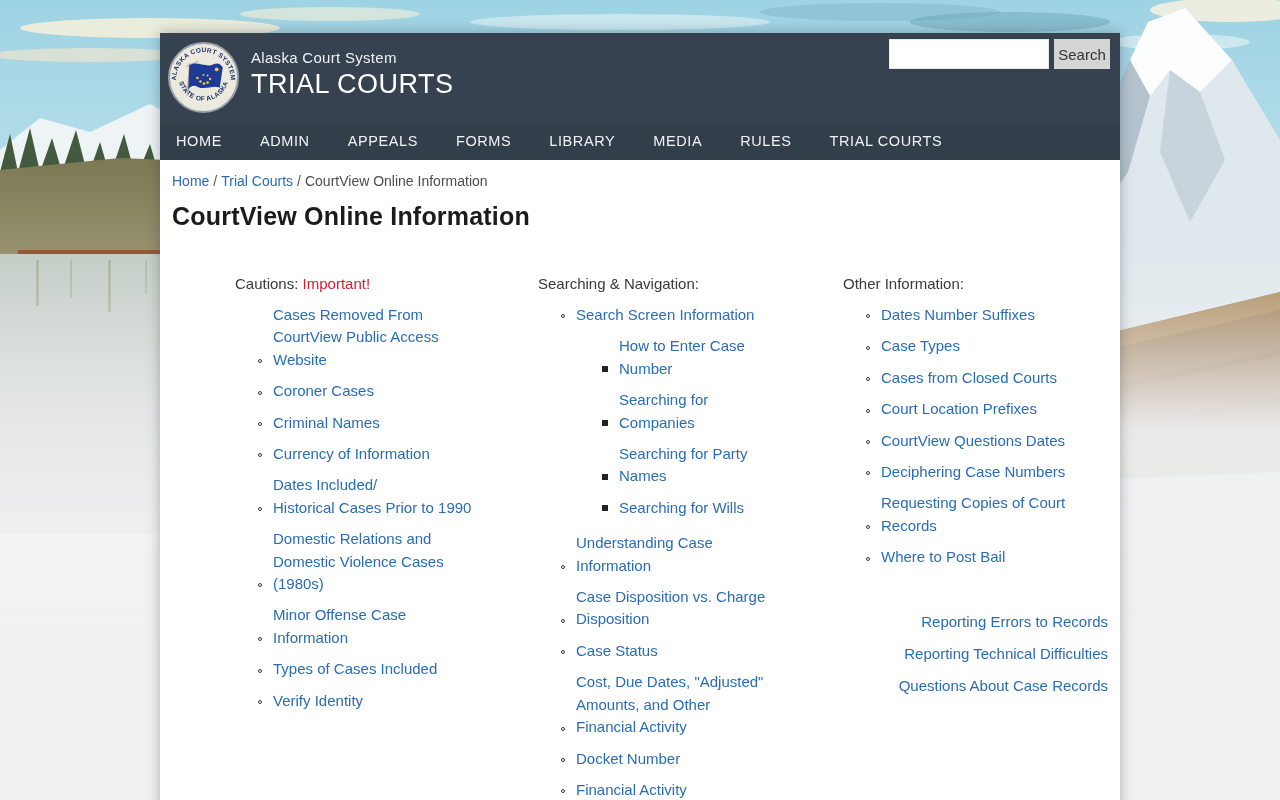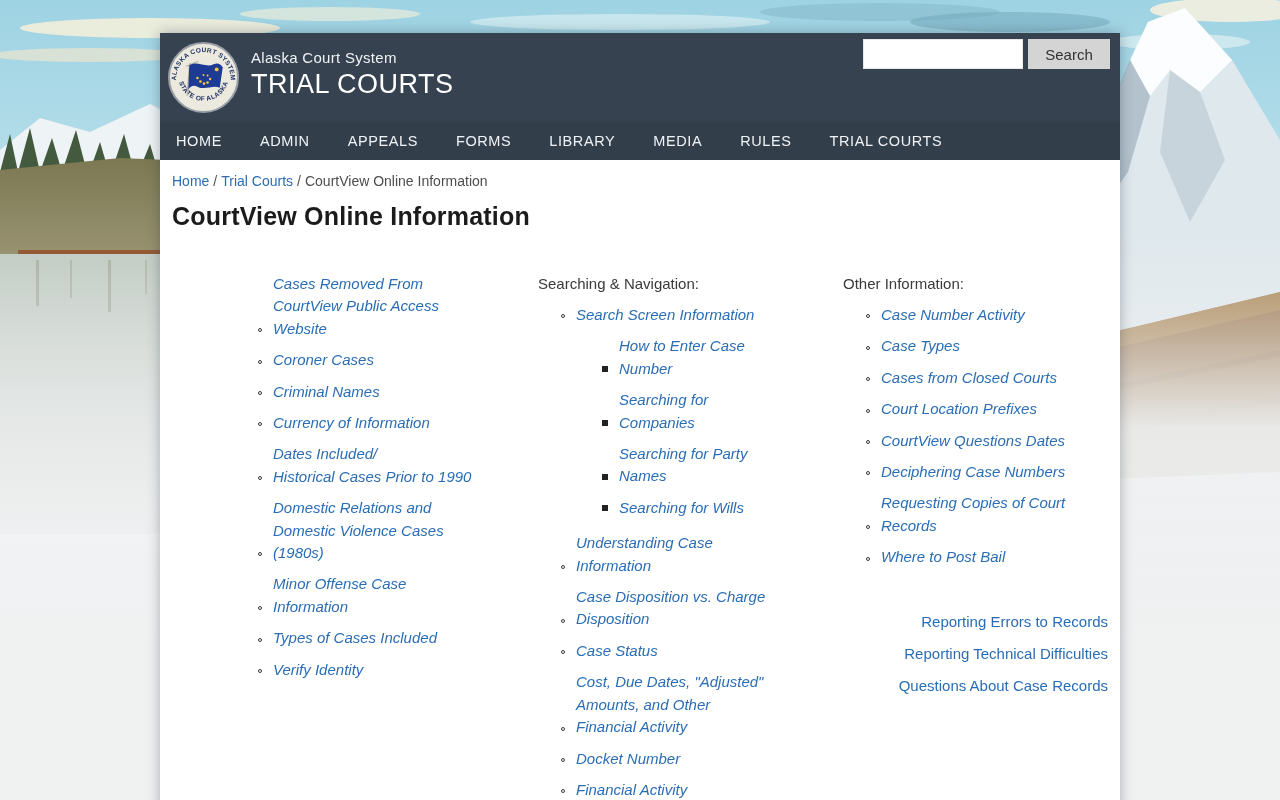--- a/index.html
+++ b/index.html
@@ -10,39 +10,39 @@
 
   
   .site-header { position:relative; height:90px; background:#36424f; }
   .brand { position:absolute; left:7px; top:8px; display:flex; align-items:flex-start; }
   .seal { width:73px; height:73px; flex:none; cursor:pointer; }
   .brand-text { margin:8px 0 0 11px; }
   .site-name { color:#eef2f5; font-size:15px; letter-spacing:.3px; }
   .site-section { color:#ffffff; font-size:27px; font-weight:300; letter-spacing:.5px; margin-top:3px; }
   .search { position:absolute; right:10px; top:6px; display:flex; }
   .search input { width:160px; height:30px; border:1px solid #e8e8e8; background:#fff; padding:0 7px; font-size:14px; outline:none; }
-  .search button { height:30px; width:82px; margin-left:5px; border:0; background:#d4d4d4; color:#333; font-size:15px; font-family:inherit; cursor:pointer; }
+  .search button { height:30px; width:56px; margin-left:5px; border:0; background:#d4d4d4; color:#333; font-size:15px; font-family:inherit; cursor:pointer; }
 
   
   .main-nav { height:37px; background:#333e4b; display:flex; align-items:center; padding-left:16px; }
   .main-nav a { color:#f0f3f6; font-size:14.5px; text-decoration:none; letter-spacing:.6px; padding:0 19px; line-height:37px; }
   .main-nav a:first-child { padding-left:0; }
 
   
   .content { background:#ffffff; padding:13px 12px 40px; min-height:640px; }
   .breadcrumb { font-size:14px; color:#4d4d4d; }
   .breadcrumb a { color:#2a6db5; text-decoration:none; }
   .breadcrumb .sep { color:#555; margin:0 4px; }
   h1 { margin-top:13px; font-size:25px; font-weight:700; color:#1b1b1b; letter-spacing:.2px; }
 
   .columns { display:grid; grid-template-columns:303px 305px 1fr; margin:42px 0 0 63px; }
   .col-heading { font-size:15px; color:#3a3a3a; margin-bottom:9px; line-height:22px; }
   .important { color:#cb2433; text-decoration:none; }
   .col ul { list-style:none; }
-  .col li { display:flex; align-items:flex-end; margin-bottom:9px; line-height:22.4px;font-style:italic; }
+  .col li { display:flex; align-items:flex-end; margin-bottom:9px; line-height:22.4px; }
   .marker { flex:none; align-self:flex-end; margin:0 11px 8px 0; }
   .marker.circle { width:4px; height:4px; border:1.5px solid #3a3a3a; border-radius:50%; }
   .marker.square { width:6px; height:6px; background:#222; }
   li.b-circle { padding-left:23px; }
   li.b-square { padding-left:64px; }
   li.gap-top { margin-top:13px; }
   .lnk { color:#2a6db5; text-decoration:none; font-size:15px; white-space:pre-line; }
   .standalone { margin-top:42px; }
   .standalone a { display:block; color:#2a6db5; text-decoration:none; font-size:15px; line-height:22px; margin-bottom:10px;text-align:right; }
 </style>
@@ -170,20 +170,21 @@
   <main class="content">
     <div class="breadcrumb">
       <a href="#">Home</a><span class="sep">/</span><a href="#">Trial Courts</a><span class="sep">/</span><span class="current">CourtView Online Information</span>
     </div>
 
     <h1>CourtView Online Information</h1>
 
     <div class="columns">
 
       <section class="col">
+        <p class="col-heading"><span>Cautions:</span> <span class="important">Important!</span></p>
         <ul>
           <li class="b-circle">
               <span class="marker circle"></span>
               <a href="#" class="lnk">Cases Removed From
 CourtView Public Access
 Website</a>
             </li>
           <li class="b-circle">
               <span class="marker circle"></span>
               <a href="#" class="lnk">Coroner Cases</a>
@@ -278,21 +279,21 @@
               <a href="#" class="lnk">Financial Activity</a>
             </li>
         </ul>
       </section>
 
       <section class="col">
         <p class="col-heading">Other Information:</p>
         <ul>
           <li class="b-circle">
               <span class="marker circle"></span>
-              <a href="#" class="lnk">Case Number Activity</a>
+              <a href="#" class="lnk">Dates Number Suffixes</a>
             </li>
           <li class="b-circle">
               <span class="marker circle"></span>
               <a href="#" class="lnk">Case Types</a>
             </li>
           <li class="b-circle">
               <span class="marker circle"></span>
               <a href="#" class="lnk">Cases from Closed Courts</a>
             </li>
           <li class="b-circle">

